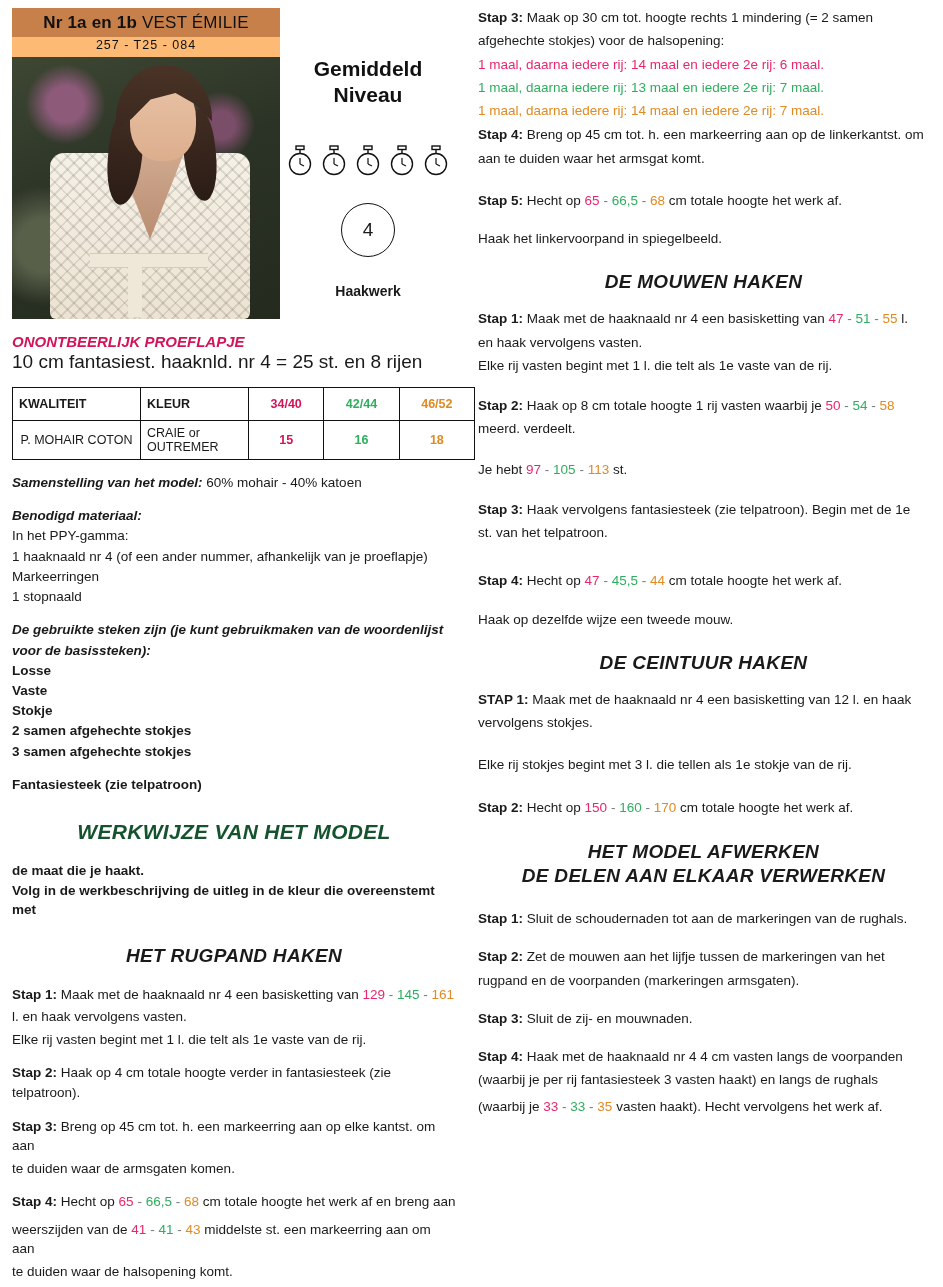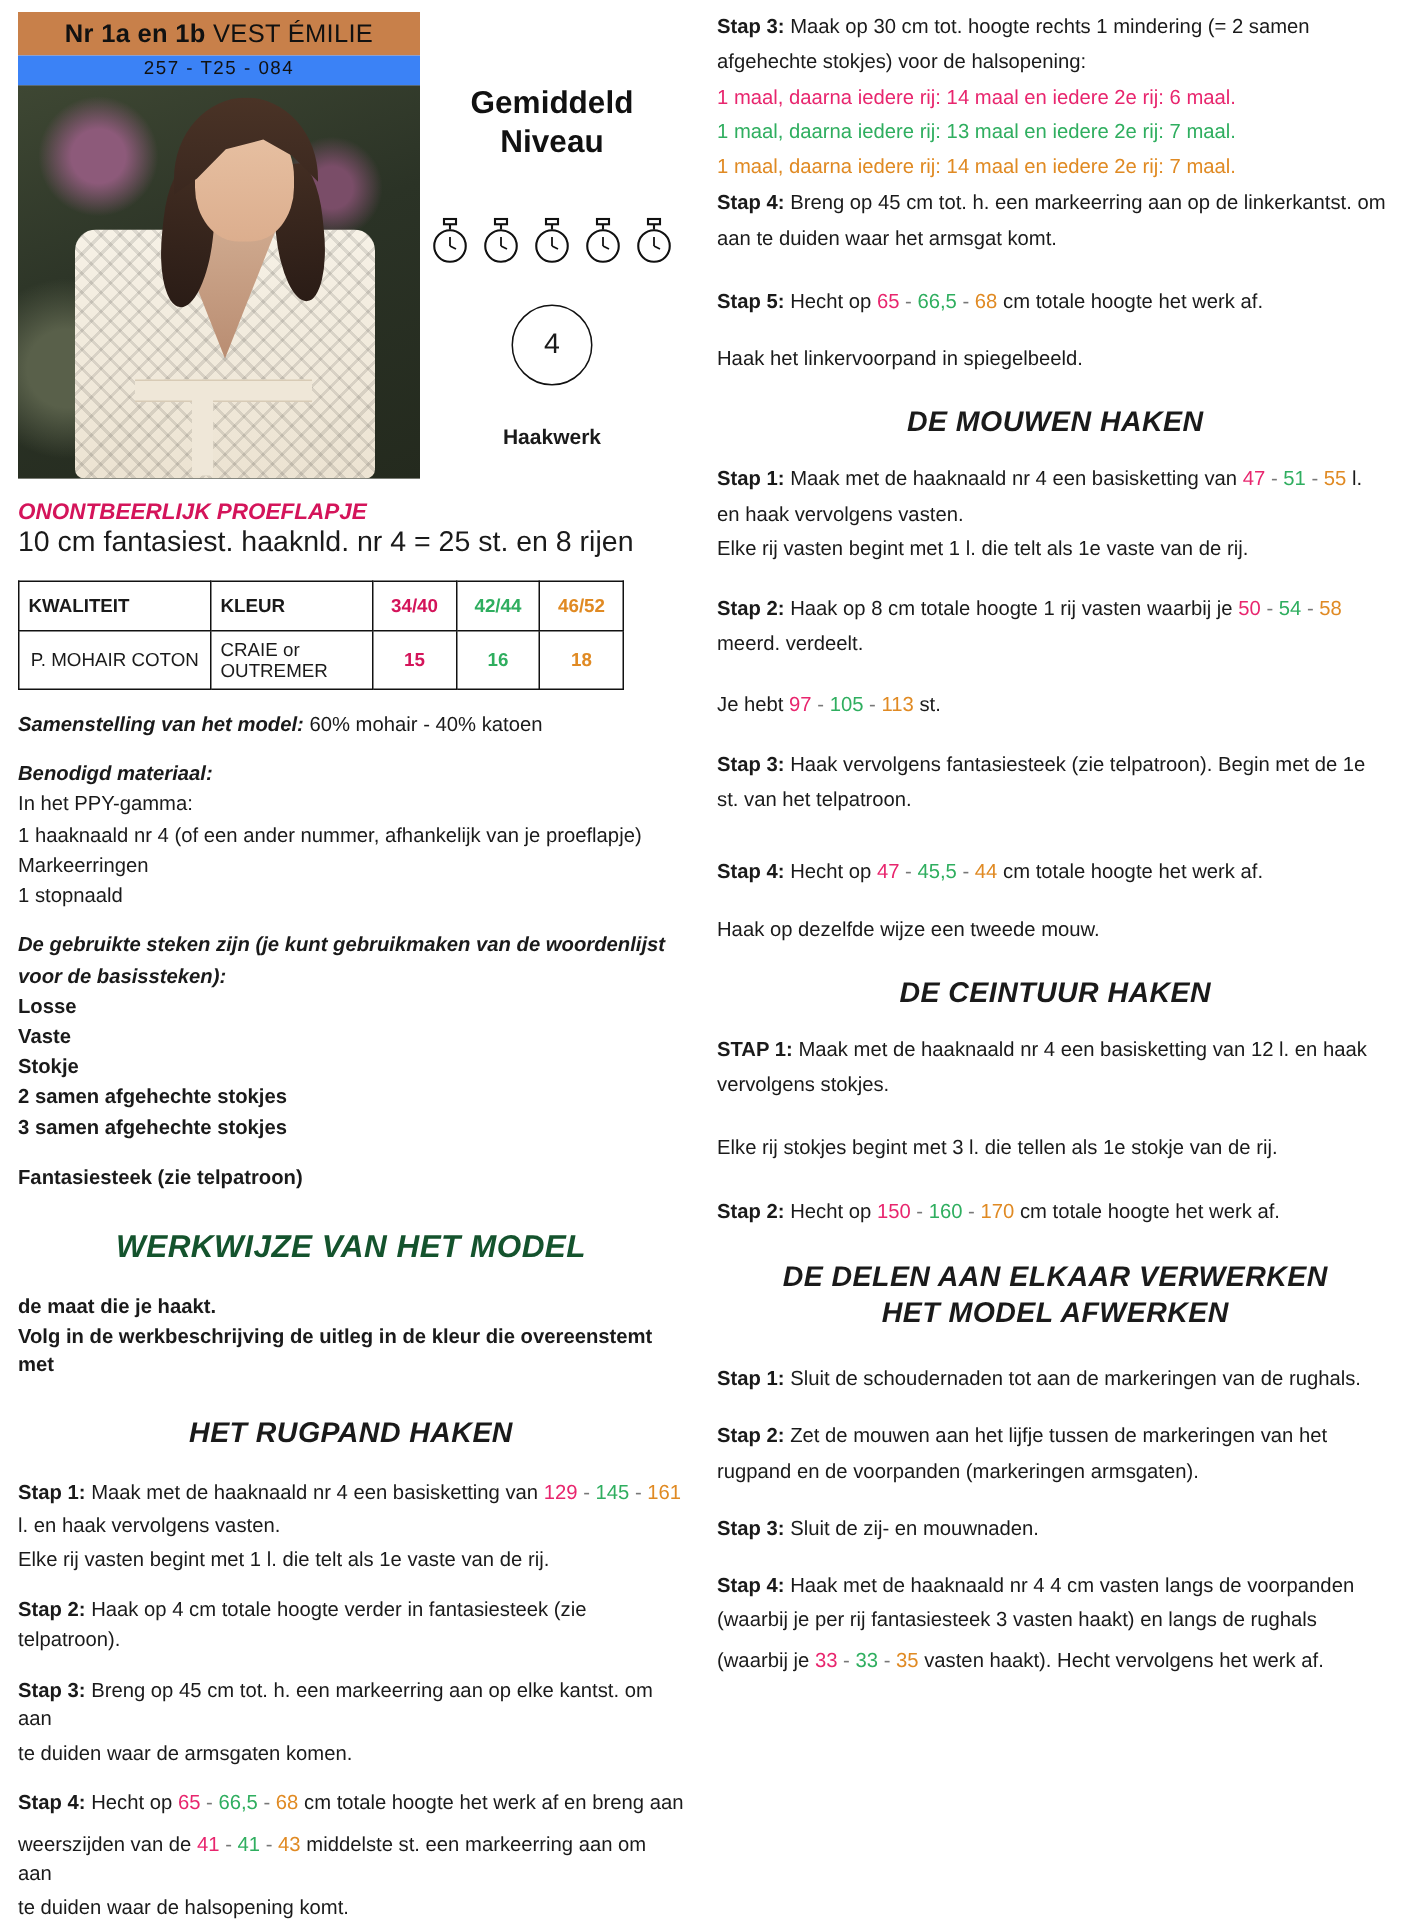--- a/index.html
+++ b/index.html
@@ -49,21 +49,21 @@
     color: #111;
     text-align: center;
     padding: 5px 4px 4px 4px;
     font-size: 17px;
     letter-spacing: 0.2px;
   }
   .title-bar .b {
     font-weight: bold;
   }
   .code-bar {
-    background: #3b82f6;
+    background: #fdba74;
     color: #111;
     text-align: center;
     font-size: 12.5px;
     letter-spacing: 1px;
     padding: 1px 0 5px 0;
   }
   .photo {
     width: 268px;
     height: 262px;
     position: relative;
@@ -180,21 +180,21 @@
     font-weight: bold;
     font-size: 15px;
     margin: 14px 0 1px 0;
   }
   .swatch-sub {
     font-size: 19px;
     margin-bottom: 14px;
   }
   table.sizes {
     border-collapse: collapse;
-    width: 404px;
+    width: 463px;
     margin-bottom: 14px;
   }
   table.sizes td {
     border: 1px solid #111;
     padding: 5px 6px;
     font-size: 12.5px;
     vertical-align: middle;
     height: 22px;
   }
   table.sizes td.hdr {
@@ -507,22 +507,22 @@
     <div class="blk" style="margin-top:22px">
       <p class="step">
         <span class="b">Stap 2:</span>
         <span>Hecht op</span>
         <span class="v1">150</span><span class="dash"> - </span><span class="v2">160</span><span class="dash"> - </span><span class="v3">170</span>
         <span>cm totale hoogte het werk af.</span>
       </p>
     </div>
 
     <h2 class="section tight two-line-title" style="margin-bottom:20px">
+      <div>HET MODEL AFWERKEN</div>
       <div>DE DELEN AAN ELKAAR VERWERKEN</div>
-      <div>HET MODEL AFWERKEN</div>
     </h2>
 
     <div class="blk">
       <p class="step">
         <span class="b">Stap 1:</span>
         <span>Sluit de schoudernaden tot aan de markeringen van de rughals.</span>
       </p>
     </div>
 
     <div class="blk" style="margin-top:18px">

